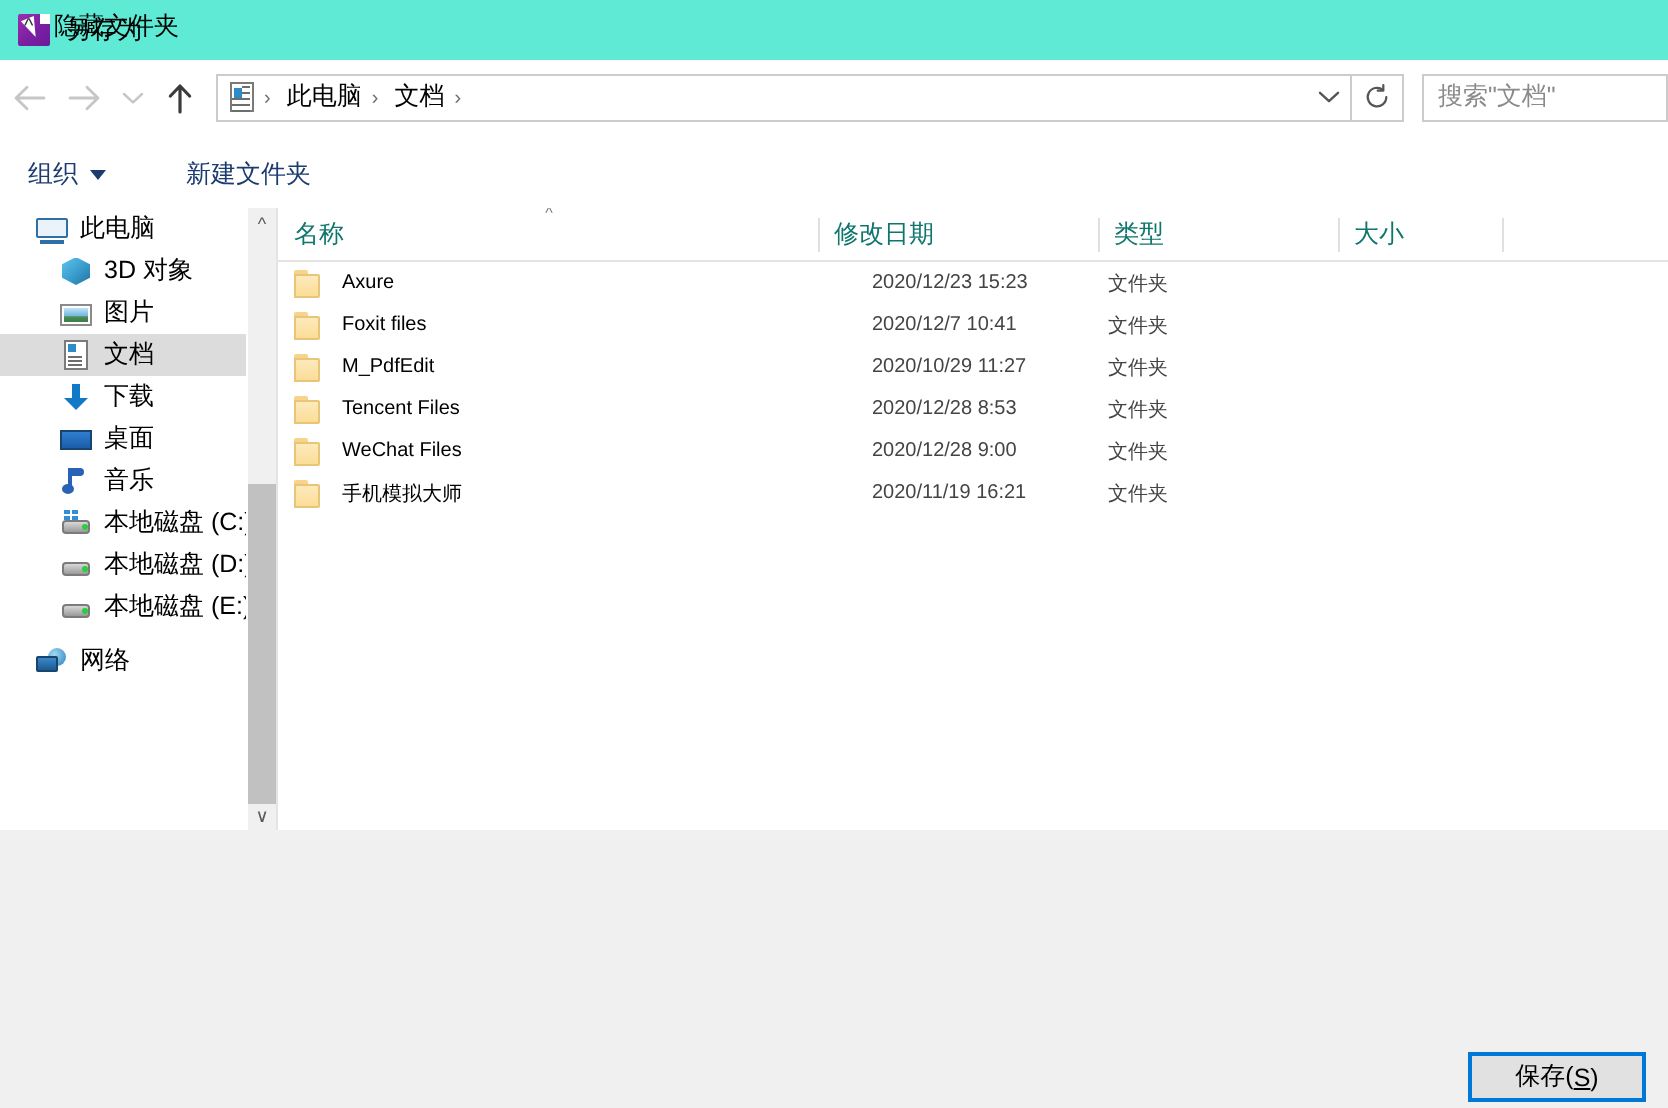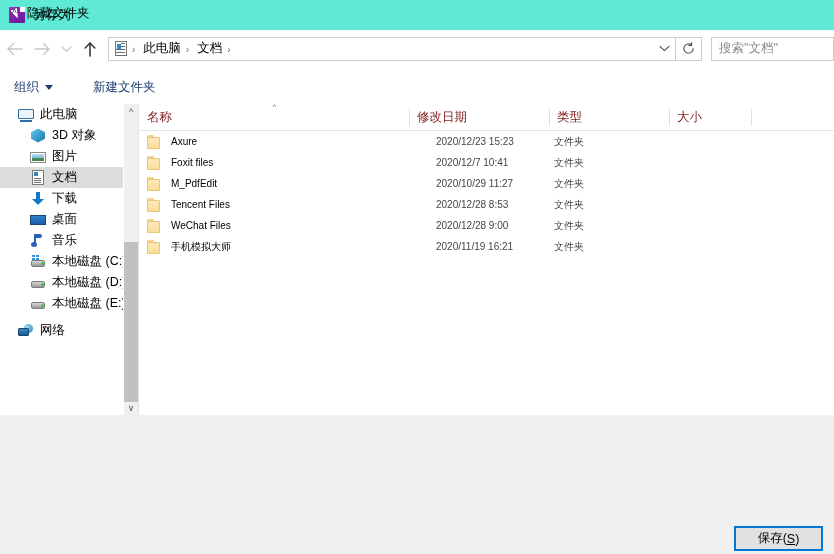--- a/index.html
+++ b/index.html
@@ -423,21 +423,21 @@
     border-bottom: 1px solid #e4e4e4;
     background: #ffffff;
   }
   .col-h {
     position: absolute;
     top: 0;
     height: 26px;
     display: flex;
     align-items: center;
     font-size: 12.5px;
-    color: #7f1d1d;
+    color: #0f766e;
     padding-left: 8px;
     box-sizing: border-box;
     white-space: nowrap;
   }
   .col-divider {
     position: absolute;
     top: 5px;
     width: 1px; height: 17px;
     background: #e0e0e0;
   }

